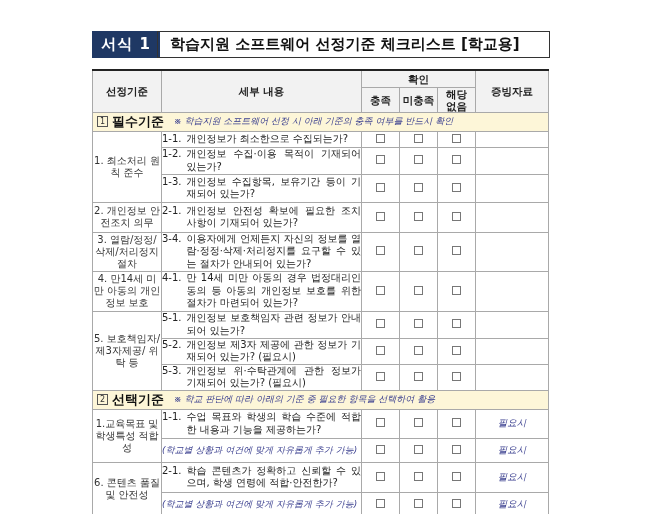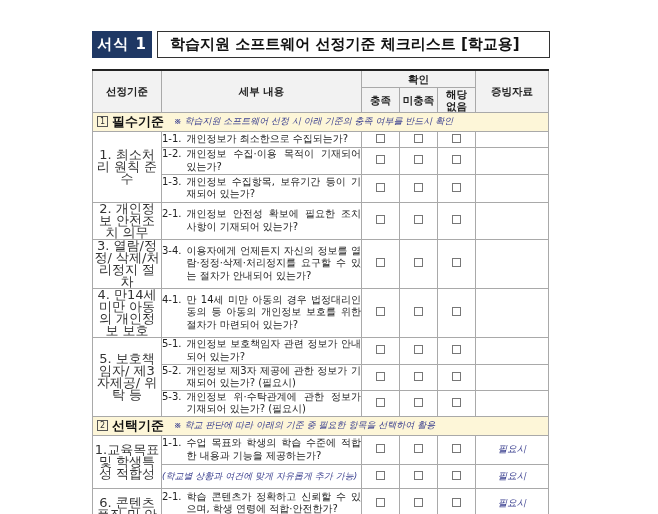--- a/index.html
+++ b/index.html
@@ -1,36 +1,36 @@
 <!DOCTYPE html>
 <html><head>
 <meta charset="utf-8">
 <style>
   html, body { margin: 0; padding: 0; background: #ffffff; }
   body { width: 658px; height: 514px; position: relative; overflow: hidden;
          font-family: "DejaVu Sans", sans-serif; color: #222; }
-  .badge { position: absolute; left: 92px; top: 31px; width: 60px; height: 27px;
+  .badge { position: absolute; left: 92px; top: 31px; width: 68px; height: 27px;
            background: #1f3864; color: #fff; font-weight: bold; font-size: 15px;
            display: flex; align-items: center; justify-content: center; letter-spacing: 1px; }
   .title-box { position: absolute; left: 157px; top: 31px; width: 379px; height: 25px;
                border: 1px solid #333; display: flex; align-items: center;
                padding-left: 12px; box-sizing: content-box; font-weight: bold; font-size: 15px; color: #111; }
   table.check { position: absolute; left: 92px; top: 69px; width: 456px;
                 border-collapse: collapse; table-layout: fixed; font-size: 10px; }
   table.check td, table.check th { border: 1px solid #a9a9a9; padding: 0; }
   table.check thead th { background: #f2f2f2; font-weight: bold; font-size: 10.5px; color: #222;
                           text-align: center; line-height: 12px; }
   table.check thead tr:first-child th { border-top: 2px solid #222; text-align: center; }
   .sec td { background: #fdf6d8; height: 16px; border-left: none; border-right: none; }
   .sec-inner { display: flex; align-items: center; padding-left: 4px; }
   .sec-num { display: inline-block; width: 9px; height: 9px; border: 1px solid #555; font-size: 8px;
              line-height: 9px; text-align: center; margin-right: 4px; color: #333; }
   .sec-title { font-weight: bold; font-size: 13px; margin-right: 10px; color: #111; }
   .sec-note { font-style: italic; color: #3a3f8f; font-size: 9px; }
-  td.crit { text-align: center; font-size: 13px; line-height: 12px; color: #333; }
+  td.crit { text-align: center; font-size: 10px; line-height: 12px; color: #333; }
   td.detail { font-size: 10px; line-height: 12.5px; color: #222; padding: 1px 4px 1px 4px; }
   .detail-wrap { display: flex; }
   .d-num { white-space: nowrap; margin-right: 5px; }
   .d-text { text-align: justify; }
   td.add { font-style: italic; color: #3a3f8f; font-size: 9px; padding-left: 4px; }
   td.cb { text-align: center; }
   .box { display: inline-block; width: 7px; height: 7px; border: 1px solid #777; background: #fff; }
   td.ev { text-align: center; font-style: italic; color: #3a3f8f; font-size: 9.5px; }
   tr.bottom td { border-bottom: 1px solid #888; }
 </style>

